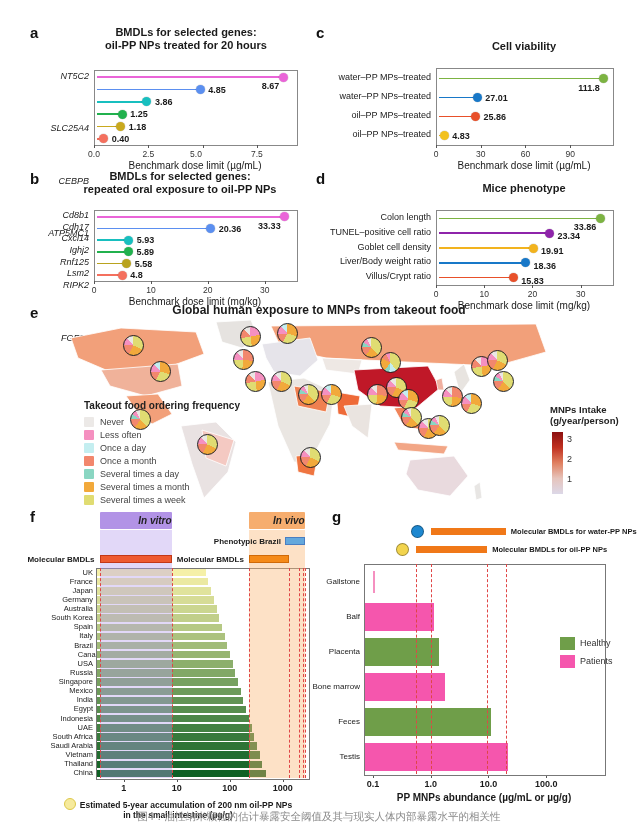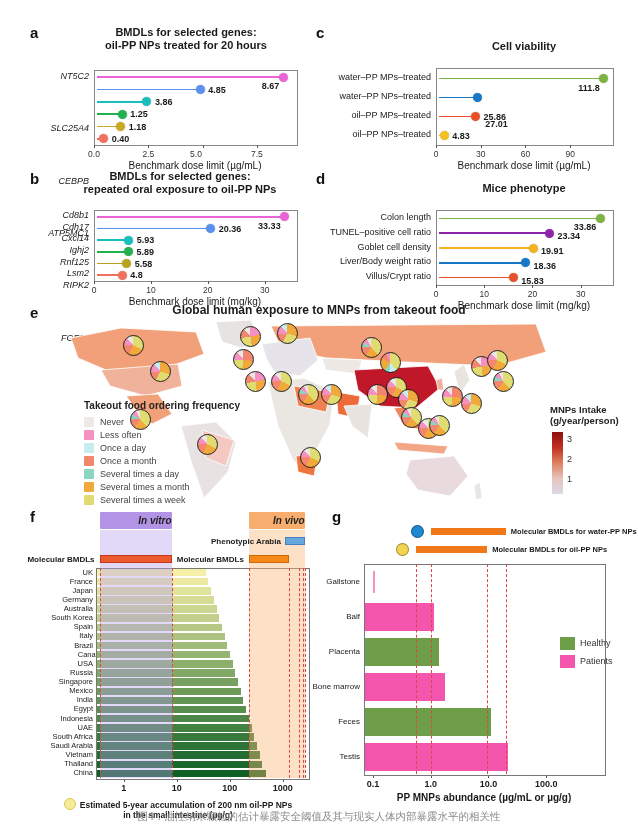--- a/index.html
+++ b/index.html
@@ -114,21 +114,21 @@
         <div class="ylab" style="height: 19px; line-height: 19px;">water–PP NPs–treated</div>
         <div class="ylab" style="height: 19px; line-height: 19px;">oil–PP MPs–treated</div>
         <div class="ylab" style="height: 19px; line-height: 19px;">oil–PP NPs–treated</div>
       </div>
     <div class="plot" style="left: 120px; width: 176px; height: 76px;">
         <div class="lline" style="left: 2px; top: 8.75px; width: 164.753px; background: rgb(124, 179, 66);"></div>
         <div class="ldot" style="left: 162.253px; top: 5px; background: rgb(124, 179, 66);"></div>
         <div class="vlab" style="left: 130.753px; top: 13.5px; width: 32px; text-align: right;">111.8</div>
         <div class="lline" style="left: 2px; top: 27.75px; width: 38.2861px; background: rgb(24, 120, 200);"></div>
         <div class="ldot" style="left: 35.7861px; top: 24px; background: rgb(24, 120, 200);"></div>
-        <div class="vlab" style="left: 48.2861px; top: 23.5px; margin-top: 26px;">27.01</div>
+        <div class="vlab" style="left: 48.2861px; top: 23.5px;">27.01</div>
         <div class="lline" style="left: 2px; top: 46.75px; width: 36.5708px; background: rgb(232, 80, 42);"></div>
         <div class="ldot" style="left: 34.0708px; top: 43px; background: rgb(232, 80, 42);"></div>
         <div class="vlab" style="left: 46.5708px; top: 42.5px;">25.86</div>
         <div class="lline" style="left: 2px; top: 65.75px; width: 5.20407px; background: rgb(242, 193, 30);"></div>
         <div class="ldot" style="left: 2.70407px; top: 62px; background: rgb(242, 193, 30);"></div>
         <div class="vlab" style="left: 15.2041px; top: 61.5px;">4.83</div>
       </div>
     <div class="xticks" style="left: 120px; top: 77px; width: 176px; height: 14px;">
         <div class="tickmark" style="left: 0px;"></div>
         <div class="ticklab" style="left: -12px;">0</div>
@@ -336,21 +336,21 @@
 </div>
 
 <div class="panel" id="panel-f" style="left:28px;top:506px;width:292px;height:316px">
   <div class="plabel" style="left:2px;top:2px">f</div>
   <div id="f-canvas" style="position:absolute;left:0;top:0;width:292px;height:300px">
       <div class="fband" style="left: 71.5482px; top: 24px; width: 72.0282px; height: 248px; background: rgba(182, 158, 238, 0.4);"></div>
       <div class="fhead" style="left: 71.5482px; top: 6px; width: 72.0282px; background: rgb(178, 147, 230);">In vitro</div>
       <div class="fband" style="left: 220.884px; top: 24px; width: 55.822px; height: 248px; background: rgba(250, 184, 118, 0.42);"></div>
       <div class="fhead" style="left: 220.884px; top: 6px; width: 55.822px; background: rgb(246, 173, 110);">In vivo</div>
       <div class="fbar-anno" style="left: 256.906px; top: 31px; width: 19.7998px; background: rgb(100, 168, 220); border: 1px solid rgb(74, 126, 194);"></div>
-      <div class="fanno-text" style="right: 39.0936px; top: 31px;">Phenotypic Arabia</div>
+      <div class="fanno-text" style="right: 39.0936px; top: 31px;">Phenotypic Brazil</div>
       <div class="fbar-anno" style="left: 71.5482px; top: 49px; width: 72.0282px; background: rgb(238, 90, 48); border: 1px solid rgb(194, 56, 24);"></div>
       <div class="fanno-text" style="right: 225.452px; top: 49px;">Molecular BMDLs</div>
       <div class="fbar-anno" style="left: 220.884px; top: 49px; width: 39.8674px; background: rgb(245, 138, 24); border: 1px solid rgb(208, 106, 8);"></div>
       <div class="fanno-text" style="right: 76.1159px; top: 49px;">Molecular BMDLs</div>
       <div class="plotbox" style="left: 68px; top: 62px; width: 212px; height: 210px;"></div>
       <div class="f-ylab" style="right: 227px; top: 61.5px; height: 9.13043px; line-height: 9.13043px;">UK</div>
       <div class="frow-bar" style="left: 69px; top: 62.8152px; width: 108.881px; height: 7.5px; background: rgb(245, 240, 168);"></div>
       <div class="f-ylab" style="right: 227px; top: 70.6304px; height: 9.13043px; line-height: 9.13043px;">France</div>
       <div class="frow-bar" style="left: 69px; top: 71.9457px; width: 111.441px; height: 7.5px; background: rgb(235, 233, 162);"></div>
       <div class="f-ylab" style="right: 227px; top: 79.7609px; height: 9.13043px; line-height: 9.13043px;">Japan</div>

